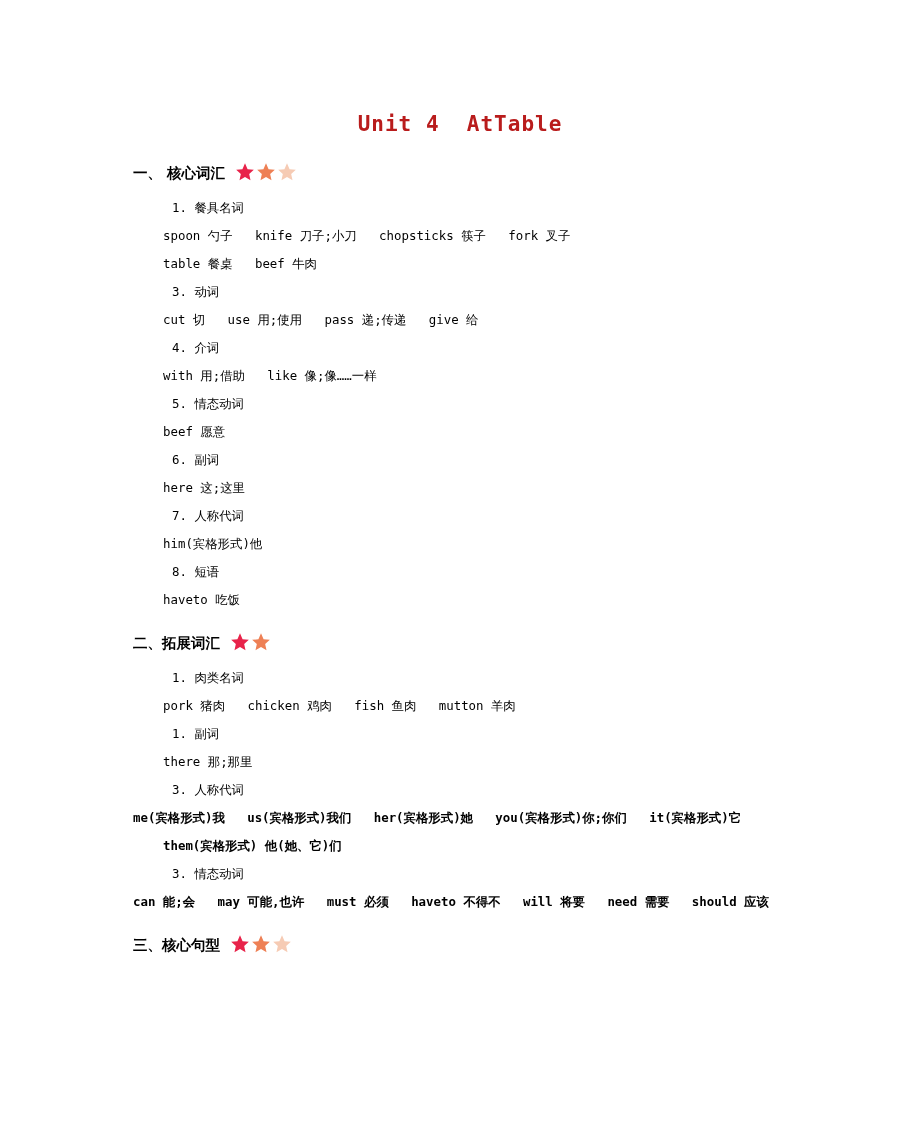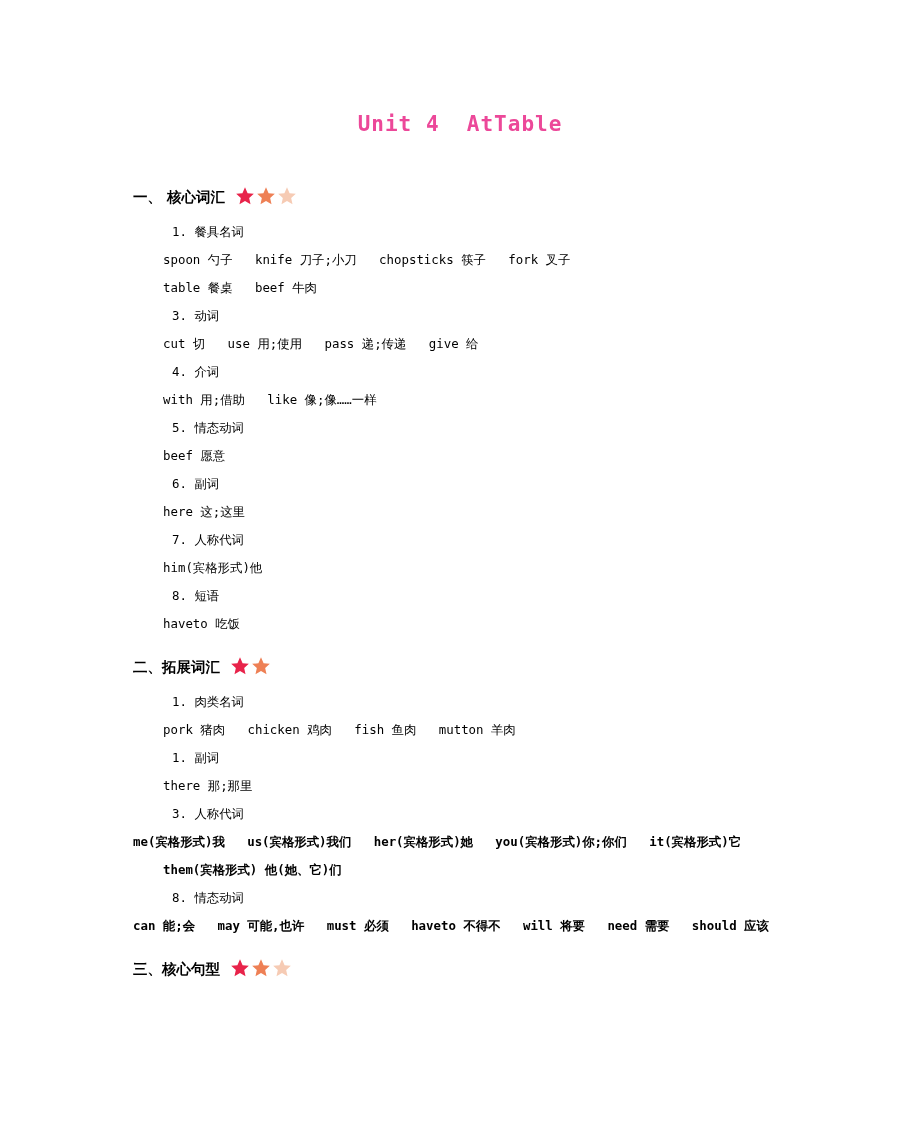--- a/index.html
+++ b/index.html
@@ -26,31 +26,30 @@
   .doc-title {
     position: absolute;
     left: 0;
     top: 112px;
     width: 920px;
     text-align: center;
     font-family: "DejaVu Sans Mono", "Liberation Mono", monospace;
     font-weight: bold;
     font-size: 21px;
     letter-spacing: 1px;
-    color: #ec4899;
+    color: #b91c1c;
     white-space: pre;
   }
 
   
   .content {
     position: absolute;
     left: 133px;
     top: 160px;
     width: 655px;
-    margin-top: 24px;
   }
 
   
   .section-head {
     display: flex;
     align-items: center;
     font-family: "DejaVu Sans", "Liberation Sans", sans-serif;
     font-weight: bold;
     font-size: 14.5px;
     color: #000000;
@@ -160,21 +159,21 @@
           </span>
         </span>
       </div>
       <div class="gap-sm"></div>
       <div class="line num">1. 肉类名词</div>
       <div class="line word">pork 猪肉   chicken 鸡肉   fish 鱼肉   mutton 羊肉</div>
       <div class="line num">1. 副词</div>
       <div class="line word">there 那;那里</div>
       <div class="line num">3. 人称代词</div>
       <div class="line wrap">me(宾格形式)我   us(宾格形式)我们   her(宾格形式)她   you(宾格形式)你;你们   it(宾格形式)它   them(宾格形式) 他(她、它)们</div>
-      <div class="line num">8. 情态动词</div>
+      <div class="line num">3. 情态动词</div>
       <div class="line wrap">can 能;会   may 可能,也许   must 必须   haveto 不得不   will 将要   need 需要   should 应该</div>
       <div class="gap-md"></div>
       <div class="section-head">
         <span class="sh-label">三、核心句型</span>
         <span class="stars">
           <span class="star">
             <svg viewBox="0 0 24 24" width="20" height="20">
               <polygon points="12,1.6 15.1,8.6 22.6,9.4 17,14.5 18.6,22 12,18.1 5.4,22 7,14.5 1.4,9.4 8.9,8.6" fill="#e8234a"></polygon>
             </svg>
           </span>

